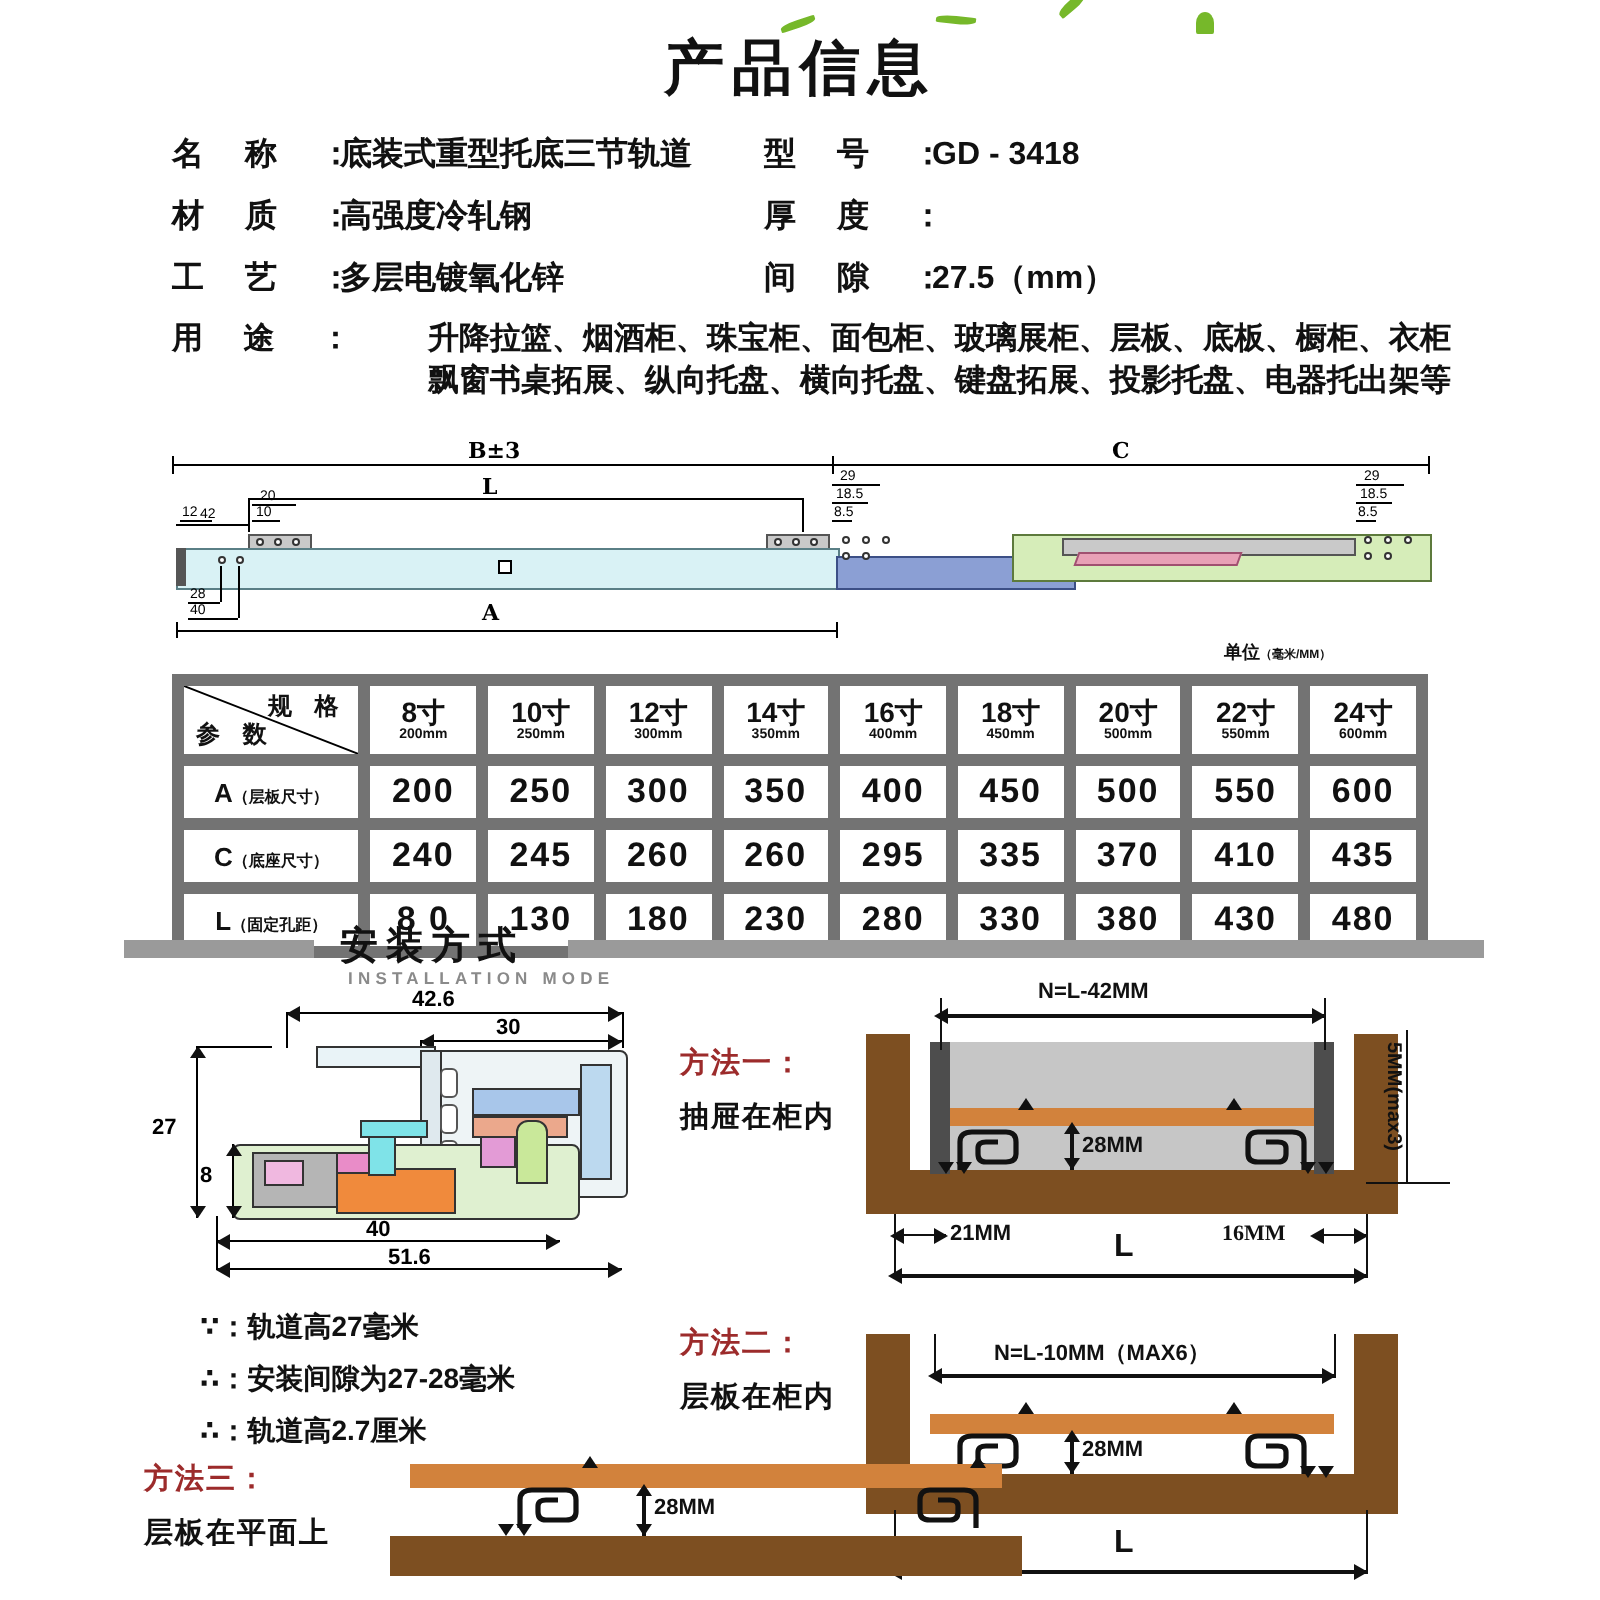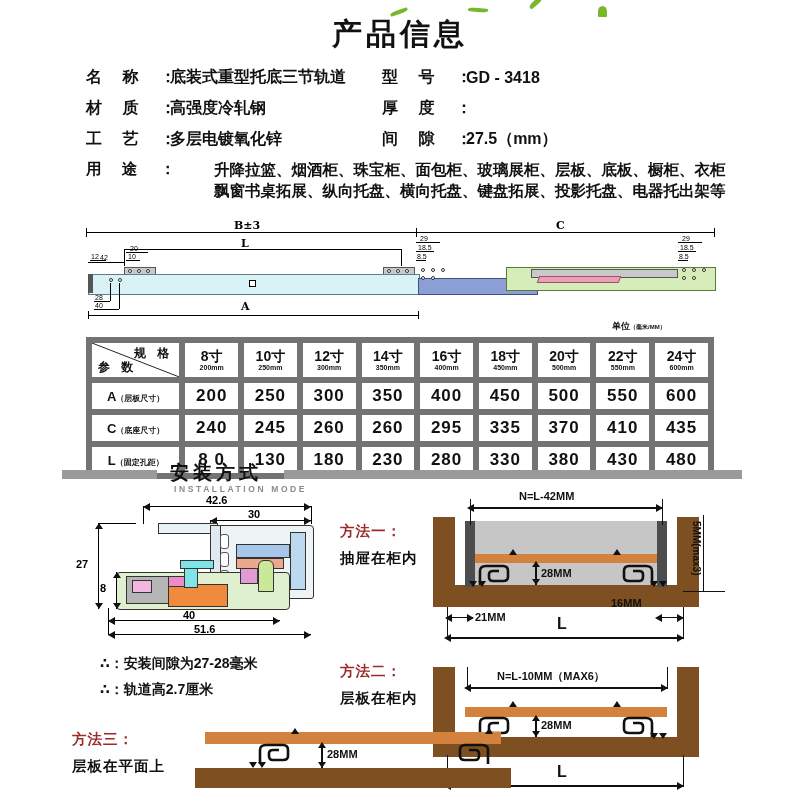--- a/index.html
+++ b/index.html
@@ -401,20 +401,21 @@
     <div class="xdim" style="left:125px;top:111px;">40</div>
 
     <div class="xline" style="left:50px;top:136px;width:203px;height:1px;"></div>
     <div class="arrL" style="left:50px;top:133px;"></div>
     <div class="arrR" style="left:246px;top:133px;"></div>
     <div class="xdim" style="left:136px;top:125px;">51.6</div>
     <div class="xline" style="left:50px;top:110px;width:1px;height:27px;"></div>
   </div>
 
   <div class="notes">
+    <div class="note">∵：轨道高27毫米</div>
     <div class="note">∴：安装间隙为27-28毫米</div>
     <div class="note">∴：轨道高2.7厘米</div>
   </div>
 
   <div class="mlab" style="left:340px;top:522px;">
     <div class="m-t">方法一：</div>
     <div class="m-s">抽屉在柜内</div>
   </div>
 
   <div class="mdia" style="left:425px;top:485px;width:310px;height:155px;">
@@ -454,21 +455,21 @@
     <div class="mtxt" style="left:116px;top:82px;">28MM</div>
 
     <div class="mline" style="left:22px;top:132px;width:26px;height:1px;"></div>
     <div class="arrL" style="left:20px;top:129px;"></div>
     <div class="arrR" style="left:42px;top:129px;"></div>
     <div class="mtxt" style="left:50px;top:126px;">21MM</div>
 
     <div class="mline" style="left:232px;top:132px;width:26px;height:1px;"></div>
     <div class="arrL" style="left:230px;top:129px;"></div>
     <div class="arrR" style="left:252px;top:129px;"></div>
-    <div class="mtxt" style="left:186px;top:112px;">16MM</div>
+    <div class="mtxt" style="left:186px;top:126px;font-family:Liberation Serif, serif;">16MM</div>
 
     <div class="mline" style="left:22px;top:152px;width:236px;height:2px;"></div>
     <div class="arrL" style="left:19px;top:149px;"></div>
     <div class="arrR" style="left:252px;top:149px;"></div>
     <div class="mtxt" style="left:132px;top:130px;font-size:16px;">L</div>
     <div class="mline" style="left:22px;top:122px;width:1px;height:32px;"></div>
     <div class="mline" style="left:258px;top:122px;width:1px;height:32px;"></div>
 
     <div class="mline" style="left:278px;top:30px;width:1px;height:76px;"></div>
     <div class="mline" style="left:258px;top:106px;width:42px;height:1px;"></div>

